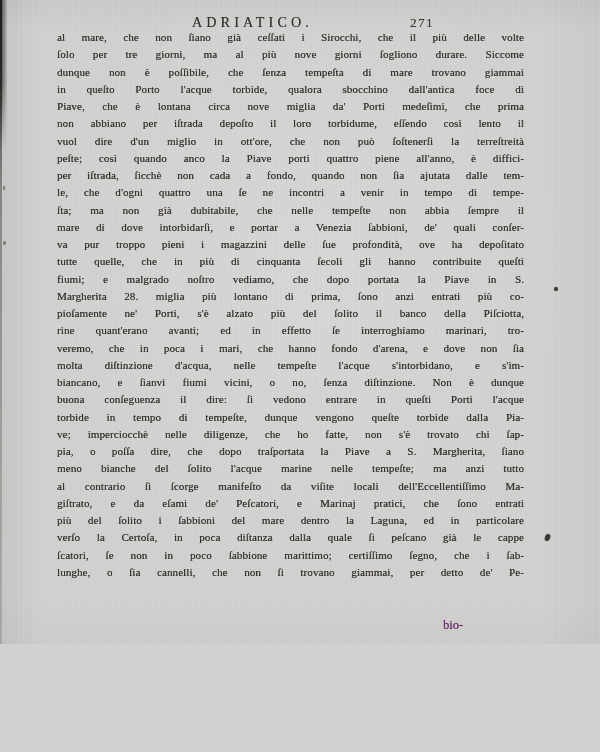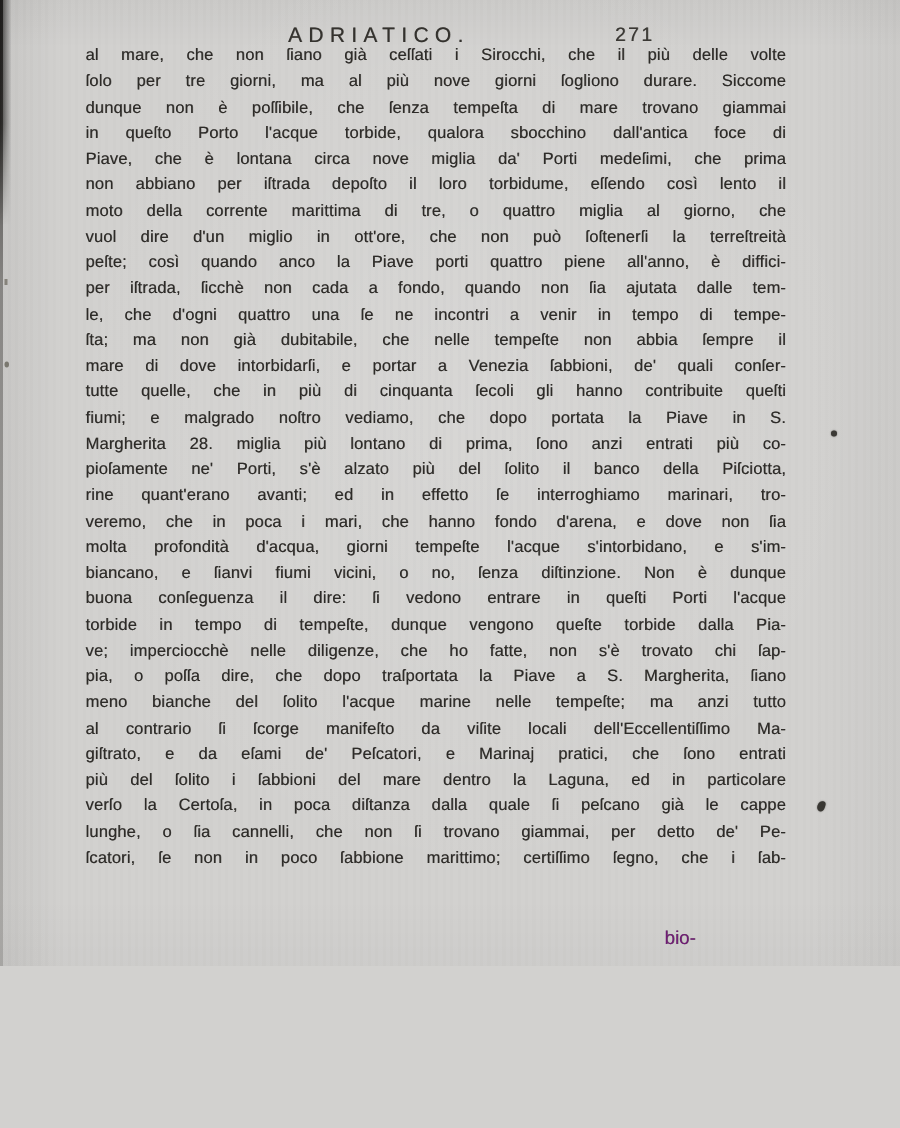--- a/index.html
+++ b/index.html
@@ -1,19 +1,19 @@
 <!DOCTYPE html>
 <html><head>
 <meta charset="utf-8">
 <style>
   html,body{margin:0;padding:0;background:#d2d1cf;}
   .page{
     position:relative;width:600px;height:644px;overflow:hidden;
     background:#d2d1cf;
-    font-family:Liberation Sans, sans-serif;
+    font-family:Liberation Serif, serif;
   }
   
   .vignette{
     position:absolute;inset:0;pointer-events:none;
     background:
       radial-gradient(ellipse at 52% 42%, rgba(255,255,255,0.12), rgba(255,255,255,0) 62%),
       linear-gradient(to right, rgba(0,0,0,0.055), rgba(0,0,0,0) 7%, rgba(0,0,0,0) 90%, rgba(0,0,0,0.035)),
       linear-gradient(to bottom, rgba(0,0,0,0.04), rgba(0,0,0,0) 5%, rgba(0,0,0,0) 93%, rgba(0,0,0,0.025));
   }
   .streaks{
@@ -80,46 +80,46 @@
 
   <div class="page-number">271</div>
 
   <div class="text-block">
       <div class="text-line">al mare, che non ſiano già ceſſati i Sirocchi, che il più delle volte</div>
       <div class="text-line">ſolo per tre giorni, ma al più nove giorni ſogliono durare. Siccome</div>
       <div class="text-line">dunque non è poſſibile, che ſenza tempeſta di mare trovano giammai</div>
       <div class="text-line">in queſto Porto l'acque torbide, qualora sbocchino dall'antica foce di</div>
       <div class="text-line">Piave, che è lontana circa nove miglia da' Porti medeſimi, che prima</div>
       <div class="text-line">non abbiano per iſtrada depoſto il loro torbidume, eſſendo così lento il</div>
-      <div class="text-line">moto della corrente marittima di tre, o quattro miglia al giorno, che</div>
       <div class="text-line">vuol dire d'un miglio in ott'ore, che non può ſoſtenerſi la terreſtreità</div>
       <div class="text-line">peſte; così quando anco la Piave porti quattro piene all'anno, è diffici-</div>
       <div class="text-line">per iſtrada, ſicchè non cada a fondo, quando non ſia ajutata dalle tem-</div>
       <div class="text-line">le, che d'ogni quattro una ſe ne incontri a venir in tempo di tempe-</div>
       <div class="text-line">ſta; ma non già dubitabile, che nelle tempeſte non abbia ſempre il</div>
       <div class="text-line">mare di dove intorbidarſi, e portar a Venezia ſabbioni, de' quali conſer-</div>
+      <div class="text-line">va pur troppo pieni i magazzini delle ſue profondità, ove ha depoſitato</div>
       <div class="text-line">tutte quelle, che in più di cinquanta ſecoli gli hanno contribuite queſti</div>
       <div class="text-line">fiumi; e malgrado noſtro vediamo, che dopo portata la Piave in S.</div>
       <div class="text-line">Margherita 28. miglia più lontano di prima, ſono anzi entrati più co-</div>
       <div class="text-line">pioſamente ne' Porti, s'è alzato più del ſolito il banco della Piſciotta,</div>
       <div class="text-line">rine quant'erano avanti; ed in effetto ſe interroghiamo marinari, tro-</div>
       <div class="text-line">veremo, che in poca i mari, che hanno fondo d'arena, e dove non ſia</div>
-      <div class="text-line">molta profondità d'acqua, giorni tempeſte l'acque s'intorbidano, e s'im-</div>
+      <div class="text-line">molta diſtinzione d'acqua, nelle tempeſte l'acque s'intorbidano, e s'im-</div>
       <div class="text-line">biancano, e ſianvi fiumi vicini, o no, ſenza diſtinzione. Non è dunque</div>
       <div class="text-line">buona conſeguenza il dire: ſi vedono entrare in queſti Porti l'acque</div>
       <div class="text-line">torbide in tempo di tempeſte, dunque vengono queſte torbide dalla Pia-</div>
       <div class="text-line">ve; imperciocchè nelle diligenze, che ho fatte, non s'è trovato chi ſap-</div>
       <div class="text-line">pia, o poſſa dire, che dopo traſportata la Piave a S. Margherita, ſiano</div>
       <div class="text-line">meno bianche del ſolito l'acque marine nelle tempeſte; ma anzi tutto</div>
       <div class="text-line">al contrario ſi ſcorge manifeſto da viſite locali dell'Eccellentiſſimo Ma-</div>
       <div class="text-line">giſtrato, e da eſami de' Peſcatori, e Marinaj pratici, che ſono entrati</div>
       <div class="text-line">più del ſolito i ſabbioni del mare dentro la Laguna, ed in particolare</div>
       <div class="text-line">verſo la Certoſa, in poca diſtanza dalla quale ſi peſcano già le cappe</div>
+      <div class="text-line">ſcatori, ſe non in poco ſabbione marittimo; certiſſimo ſegno, che i ſab-</div>
       <div class="text-line">lunghe, o ſia cannelli, che non ſi trovano giammai, per detto de' Pe-</div>
-      <div class="text-line">ſcatori, ſe non in poco ſabbione marittimo; certiſſimo ſegno, che i ſab-</div>
     </div>
 
   <div class="catchword">bio-</div>
 
   <div class="edge-left"></div>
   <div class="edge-left-wedge"></div>
 
   <svg class="blot-svg" width="600" height="752" viewBox="0 0 600 752">
     <defs>
       <filter id="soft">

